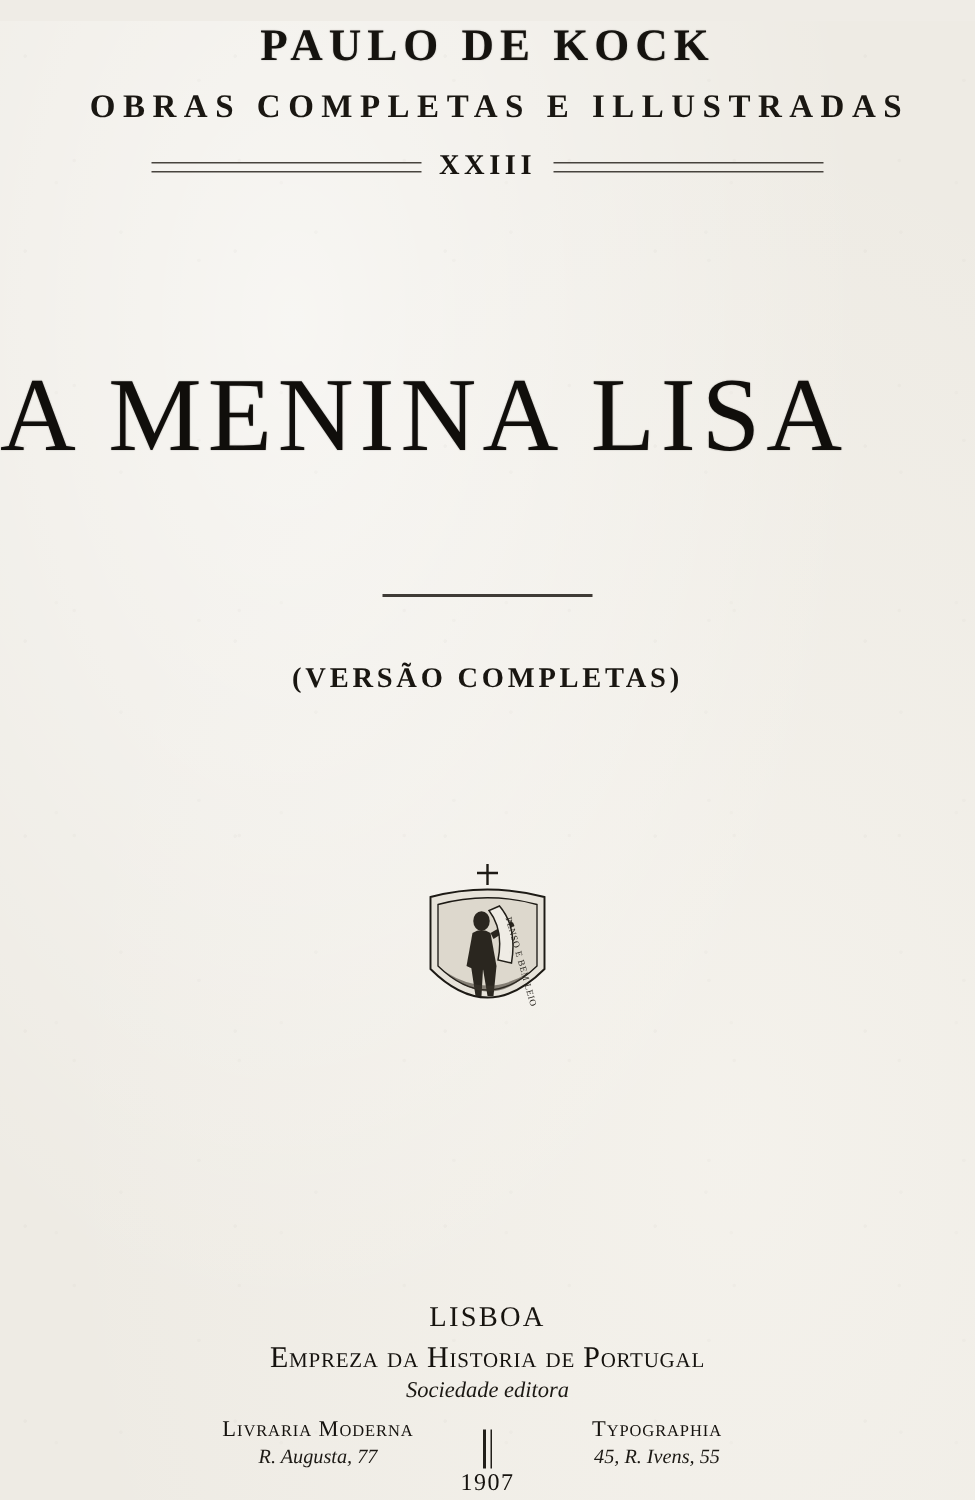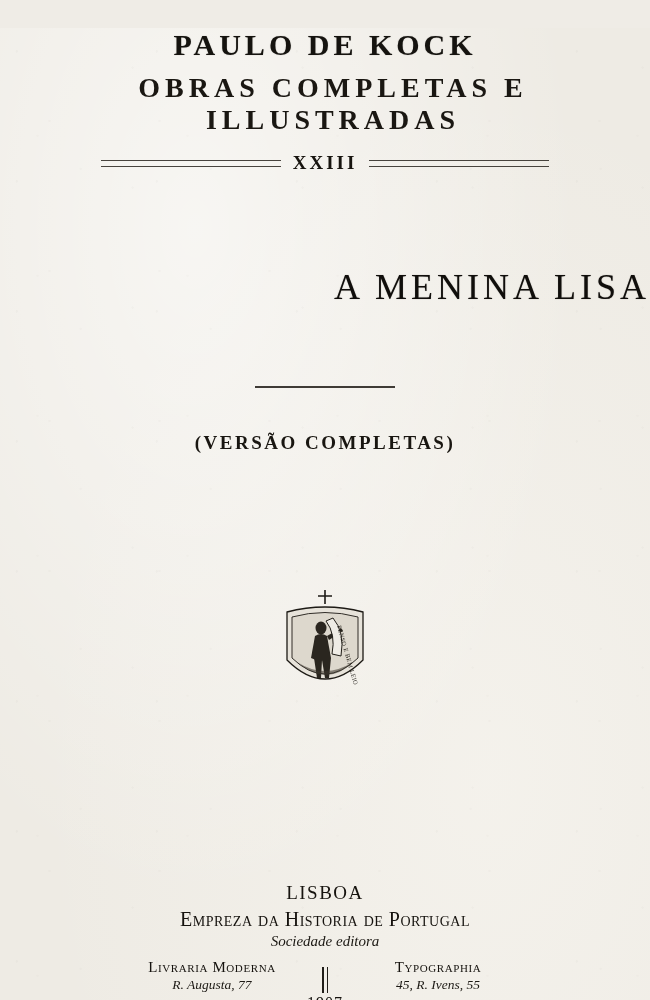--- a/index.html
+++ b/index.html
@@ -35,32 +35,32 @@
       radial-gradient(circle at 12% 18%, rgba(120,110,95,.10) 0 1px, transparent 1.4px),
       radial-gradient(circle at 45% 62%, rgba(120,110,95,.09) 0 1px, transparent 1.4px),
       radial-gradient(circle at 78% 33%, rgba(120,110,95,.08) 0 1px, transparent 1.4px),
       radial-gradient(circle at 62% 88%, rgba(120,110,95,.08) 0 1px, transparent 1.4px),
       radial-gradient(circle at 25% 77%, rgba(120,110,95,.07) 0 1px, transparent 1.4px);
     background-size: 140px 130px, 110px 150px, 170px 120px, 130px 160px, 150px 140px;
   }
 
   .author {
     text-align: center;
-    margin-top: 28px;
+    margin-top: 14px;
     font-size: 30px;
     letter-spacing: 4px;
     font-weight: bold;
     font-family: "Liberation Serif", serif;
     color: #15130f;
     text-shadow: 0 0 1px rgba(30,25,20,.35);
   }
   .subtitle-works {
     text-align: center;
     margin-top: 10px;
-    font-size: 28px;
+    font-size: 22px;
     letter-spacing: 5px;
     font-weight: bold;
     color: #1a1712;
     padding-left: 16px;
   }
 
   .volume-row {
     display: flex;
     align-items: center;
     justify-content: center;
@@ -75,23 +75,23 @@
     opacity: .85;
   }
   .volume-num {
     font-size: 19px;
     letter-spacing: 3px;
     font-weight: bold;
     color: #17140f;
   }
 
   .title {
-    text-align: right;
-    margin-top: 92px;
-    font-size: 36px;
+    text-align: left;
+    margin-top: 116px;
+    font-size: 70px;
     letter-spacing: 4px;
     color: #100e0b;
     font-family: "Liberation Serif", serif;
     text-shadow: 0 0 1px rgba(25,20,15,.4);
   }
 
   .short-rule {
     width: 140px;
     height: 0;
     border-top: 2px solid #2b2721;

